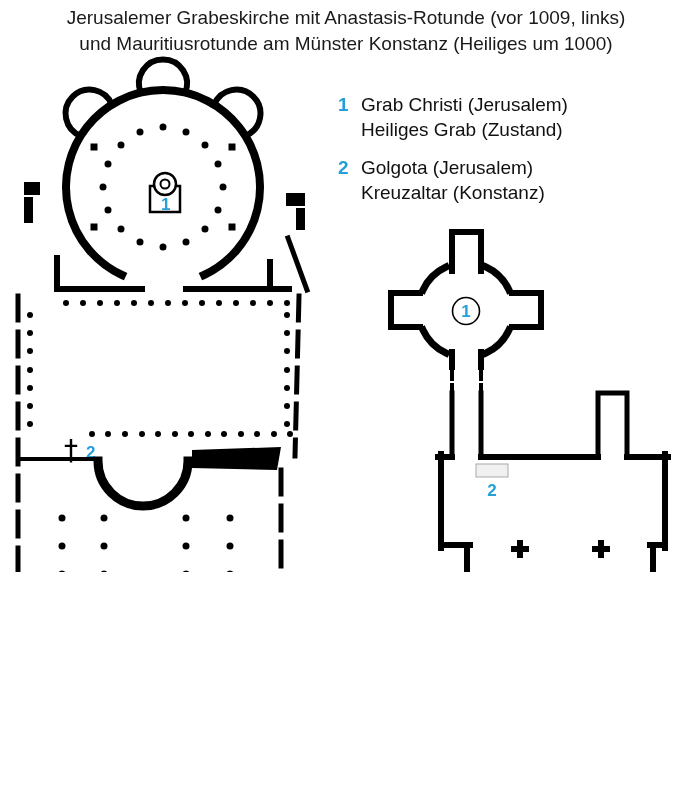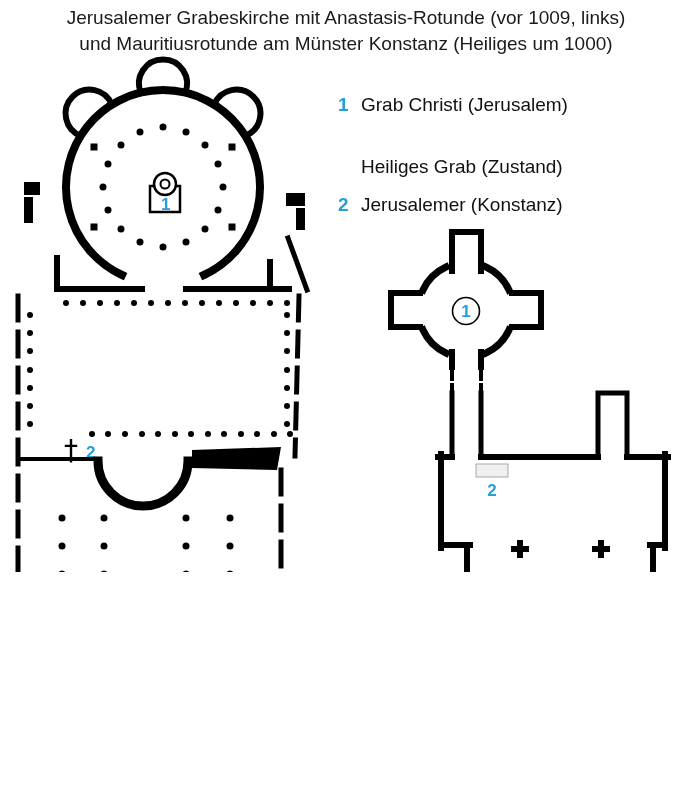--- a/index.html
+++ b/index.html
@@ -5,21 +5,21 @@
   :root { --accent: #239fda; --ink: #000000; }
   html,body { margin:0; padding:0; background:#ffffff; }
   .page { position:relative; width:692px; height:572px; background:#fff; overflow:hidden;
           font-family:"Liberation Sans", sans-serif; }
   .title { position:absolute; top:5px; left:0; width:692px; text-align:center;
            font-size:19px; line-height:26px; color:#1a1a1a; }
   .legend { position:absolute; left:338px; top:92px; }
   .legend-item { display:flex; gap:9px; margin-bottom:13px; font-size:19px;
                  line-height:25px; color:#111; }
   .legend-num { color:var(--accent); font-weight:bold; min-width:14px; }
-  .legend-lines { display:flex; flex-direction:column;gap:37px; }
+  .legend-lines { display:flex; flex-direction:column; }
   svg.plans { position:absolute; left:0; top:0; }
   .wall { stroke:#000; fill:none; stroke-linecap:square; }
   .blk { fill:#000; stroke:none; }
   .dot { fill:#000; }
   .num { fill:var(--accent); font-family:"Liberation Sans", sans-serif;
          font-weight:bold; font-size:17px; }
   .cross-glyph { fill:#000; font-family:"DejaVu Sans", sans-serif; font-size:28px; }
 </style>
 </head>
 <body>
@@ -35,21 +35,22 @@
     <div class="legend-item">
       <span class="legend-num">1</span>
       <span class="legend-lines">
         <span>Grab Christi (Jerusalem)</span>
         <span>Heiliges Grab (Zustand)</span>
       </span>
     </div>
     <div class="legend-item">
       <span class="legend-num">2</span>
       <span class="legend-lines">
-        <span>Jerusalemer (Konstanz)</span>
+        <span>Golgota (Jerusalem)</span>
+        <span>Kreuzaltar (Konstanz)</span>
       </span>
     </div>
   </div>
 
   <svg class="plans" width="692" height="800" viewBox="0 0 692 800">
 
     <g>
 
       <path class="wall" stroke-width="8" d="M 122 275 A 97 97 0 1 1 204 275"></path>
 

